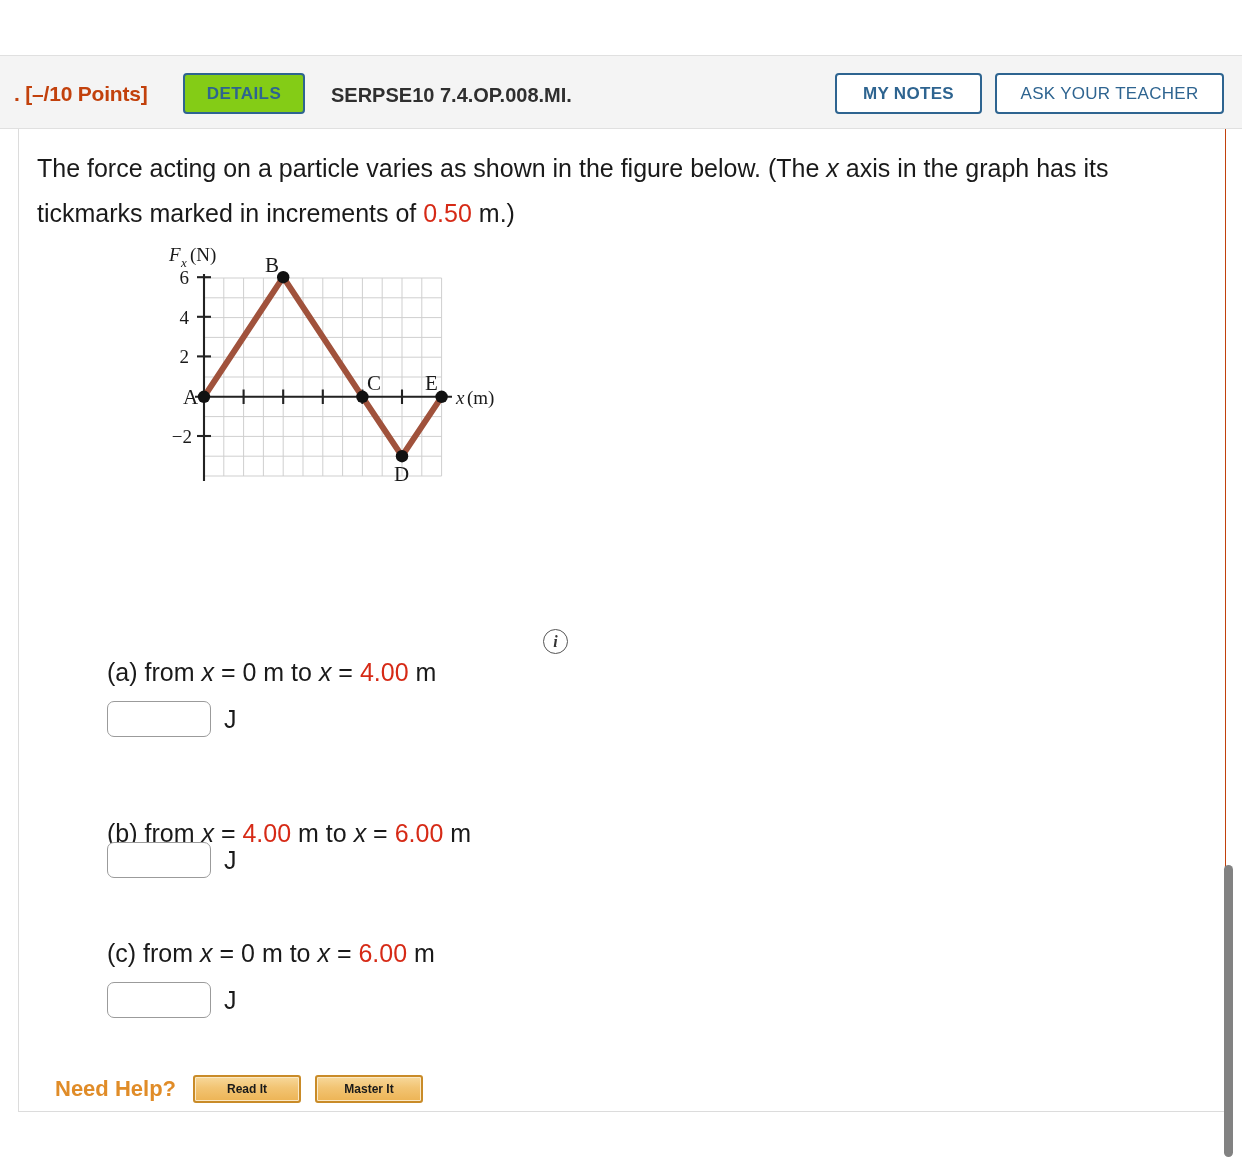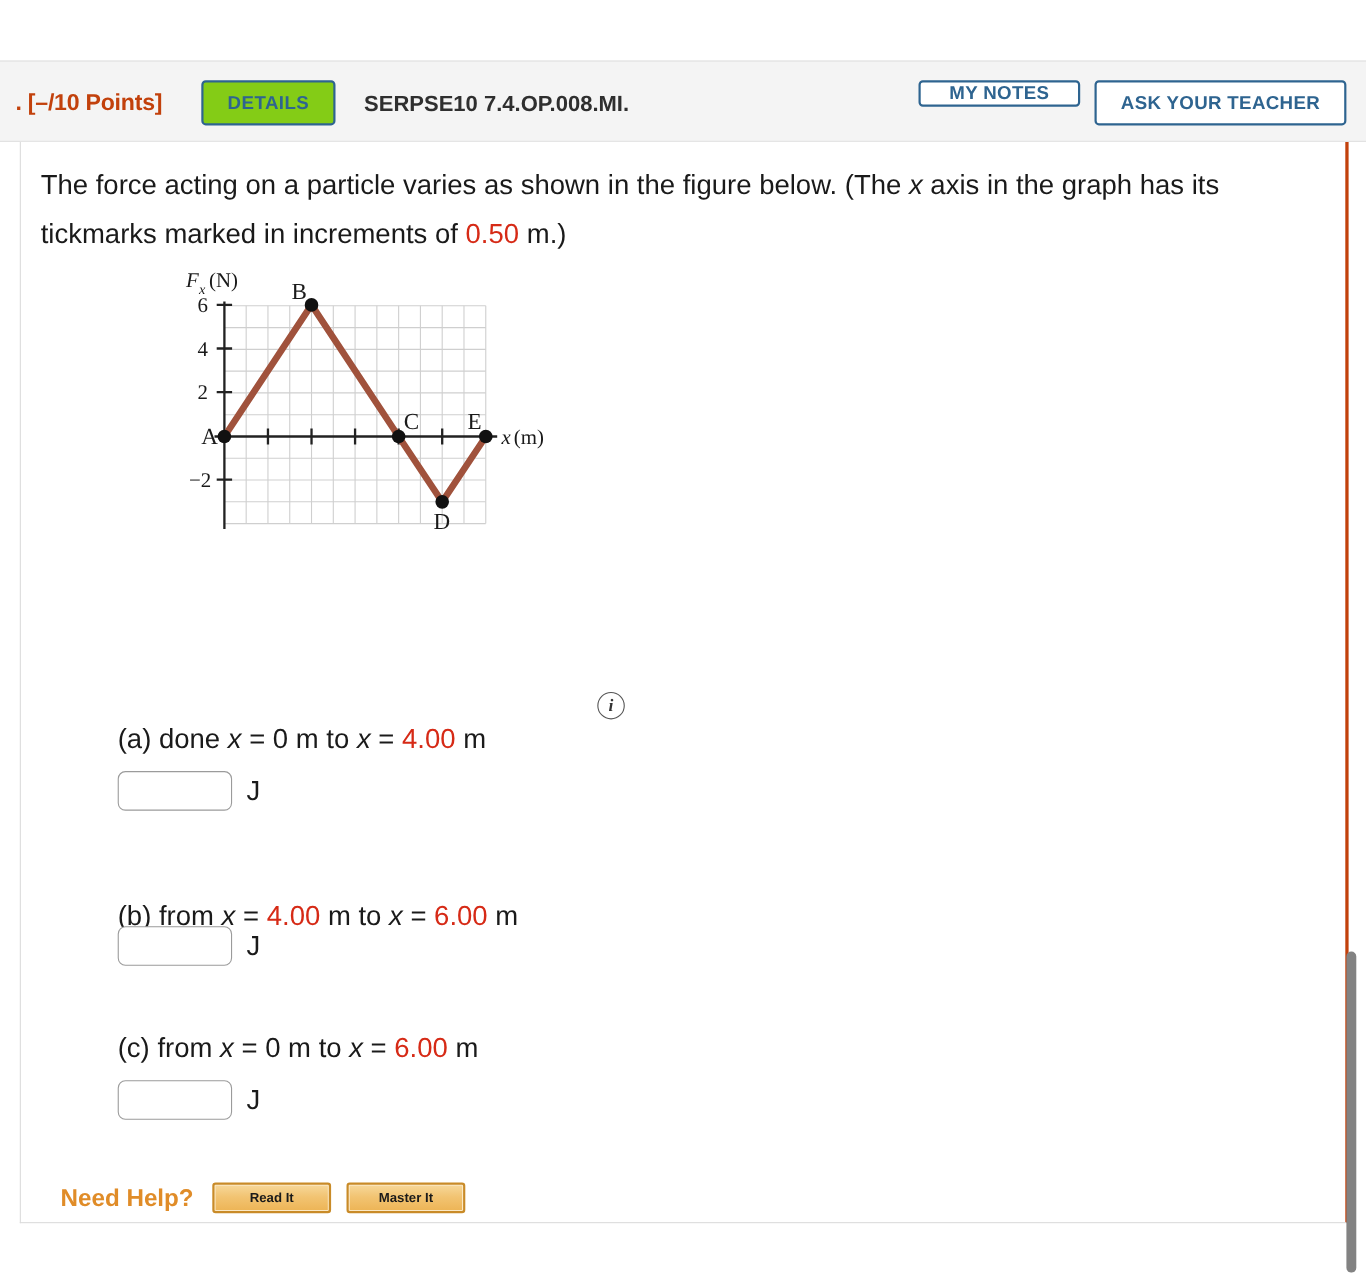--- a/index.html
+++ b/index.html
@@ -64,21 +64,21 @@
     font-size: 20px;
     font-weight: bold;
     color: #2f2f2f;
     white-space: nowrap;
   }
   #my-notes-button {
     position: absolute;
     left: 835px;
     top: 73px;
     width: 147px;
-    height: 24px;
+    height: 41px;
     border: 2px solid #2e6490;
     border-radius: 4px;
     background: #ffffff;
     color: #2e6490;
     font-size: 17px;
     font-weight: 600;
     letter-spacing: 0.3px;
     display: flex;
     align-items: center;
     justify-content: center;
@@ -90,40 +90,40 @@
     position: absolute;
     left: 995px;
     top: 73px;
     width: 229px;
     height: 41px;
     border: 2px solid #2e6490;
     border-radius: 4px;
     background: #ffffff;
     color: #2e6490;
     font-size: 17px;
-    font-weight: 700;
+    font-weight: 400;
     letter-spacing: 0.3px;
     display: flex;
     align-items: center;
     justify-content: center;
     box-sizing: border-box;
     cursor: pointer;
     padding: 0;
   }
 
   
   #question-card {
     position: absolute;
     left: 18px;
     top: 129px;
     width: 1208px;
     height: 983px;
     background: #ffffff;
     border-left: 1px solid #dcdcdc;
-    border-right: 3px solid #c2410c;
+    border-right: 1px solid #c2410c;
     border-bottom: 1px solid #dcdcdc;
     box-sizing: border-box;
   }
 
   .prompt-text {
     position: absolute;
     font-size: 25px;
     line-height: 45px;
     color: #1a1a1a;
   }
@@ -367,21 +367,21 @@
 
       <text x="307" y="166" font-family="Liberation Serif, serif" font-size="19" font-style="italic" fill="#1a1a1a">x</text>
       <text x="318" y="166" font-family="Liberation Serif, serif" font-size="19" fill="#1a1a1a">(m)</text>
     </svg>
   </div>
 
   <div id="info-icon">i</div>
 
 
   <div class="part" id="part-a-text">
-    <span>(a) done </span><span class="ital">x</span><span> = </span><span>0</span><span> m to </span><span class="ital">x</span><span> = </span><span class="red">4.00</span><span> m</span>
+    <span>(a) from </span><span class="ital">x</span><span> = </span><span>0</span><span> m to </span><span class="ital">x</span><span> = </span><span class="red">4.00</span><span> m</span>
   </div>
   <div class="answer-row" id="part-a-row">
     <input class="answer-input" type="text" value="" style="">
     <span class="unit-label">J</span>
   </div>
 
   <div class="part" id="part-b-text">
     <span>(b) from </span><span class="ital">x</span><span> = </span><span class="red">4.00</span><span> m to </span><span class="ital">x</span><span> = </span><span class="red">6.00</span><span> m</span>
   </div>
   <div class="answer-row" id="part-b-row">

